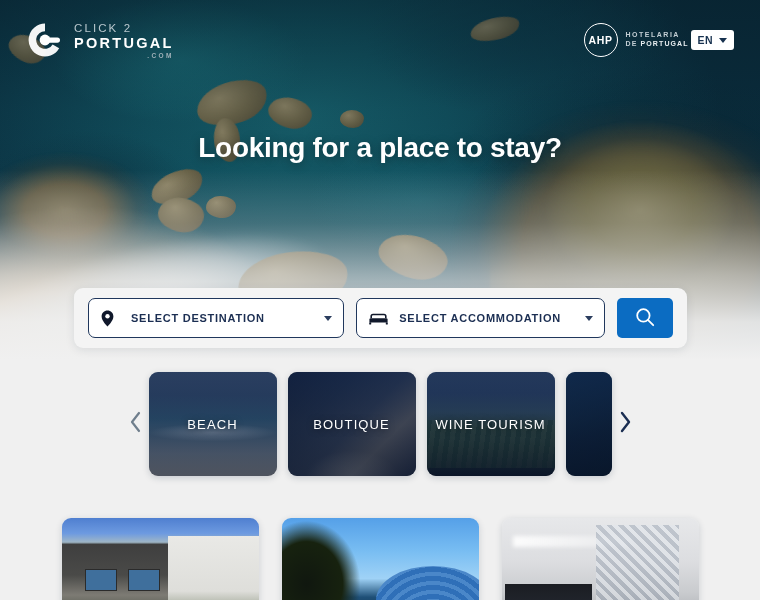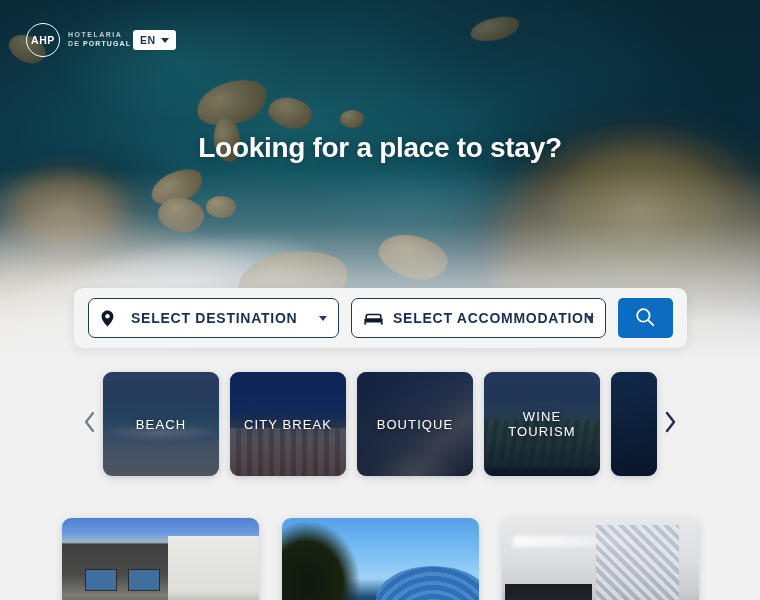--- a/index.html
+++ b/index.html
@@ -180,21 +180,21 @@
   }
   .sfield {
     height: 40px; background: #ffffff; border: 1.3px solid #20375c;
     border-radius: 7px; display: flex; align-items: center; padding: 0 12px;
     cursor: pointer; position: relative;
   }
   .sfield.dest { width: 263px; }
   .sfield.acc  { width: 255px; }
   .sfield-icon { width: 20px; display: flex; align-items: center; justify-content: flex-start; }
   .sfield-label {
-    font-size: 14px; font-weight: 700; color: #1b2e52; letter-spacing: .75px;
+    font-size: 11px; font-weight: 700; color: #1b2e52; letter-spacing: .75px;
     margin-left: 10px; white-space: nowrap;
   }
   .sfield-caret {
     position: absolute; right: 11px; width: 0; height: 0;
     border-left: 4.5px solid transparent; border-right: 4.5px solid transparent;
     border-top: 5.5px solid #2b3d5e;
   }
   .search-btn {
     width: 58px; height: 40px; background: #0b6cc2; border-radius: 5px;
     display: flex; align-items: center; justify-content: center; cursor: pointer; border: none;
@@ -204,21 +204,21 @@
   .cats {
     position: absolute; top: 372px; left: 0; width: 760px; height: 104px; z-index: 12;
     display: flex; align-items: center; justify-content: center;
   }
   .cat-arrow {
     width: 26px; height: 40px; display: flex; align-items: center; justify-content: center;
     cursor: pointer; flex: none;
   }
   .cat-track { display: flex; gap: 11px; }
   .cat-card {
-    width: 116px; height: 104px; border-radius: 9px; position: relative;
+    width: 128px; height: 104px; border-radius: 9px; position: relative;
     overflow: hidden; cursor: pointer;
     box-shadow: 0 2px 7px rgba(20,40,60,.18);
   }
   .cat-card.partial { width: 46px; }
   .cat-img { position: absolute; inset: 0; }
   .cat-overlay {
     position: absolute; inset: 0;
     background: linear-gradient(180deg, rgba(12,32,72,.62) 0%, rgba(10,26,60,.48) 50%, rgba(8,20,46,.60) 100%);
   }
   .cat-label {
@@ -331,20 +331,34 @@
       <div class="rock r9"></div>
       <div class="rock r10"></div>
       <div class="rock r11"></div>
       <div class="hero-vignette"></div>
       <div class="hero-fade"></div>
     </div>
   </div>
 
   <div class="topbar">
 
+    <div class="brand">
+      <div class="brand-mark">
+        <svg width="38" height="38" viewBox="0 0 38 38">
+          <path d="M19 2.6 A16.4 16.4 0 1 0 33.2 27.2 L26.6 23.4 A8.8 8.8 0 1 1 19 10.2 Z" fill="#ffffff" opacity="0.95"></path>
+          <circle cx="19" cy="19" r="5.4" fill="#ffffff"></circle>
+          <rect x="19" y="16.4" width="15" height="5.4" rx="2.7" fill="#ffffff"></rect>
+        </svg>
+      </div>
+      <div class="brand-text">
+        <div class="brand-l1">CLICK 2</div>
+        <div class="brand-l2">PORTUGAL</div>
+        <div class="brand-l3">.COM</div>
+      </div>
+    </div>
 
     <div class="top-right">
 
       <div class="ahp">
         <div class="ahp-circle">
           <span class="ahp-initials">AHP</span>
         </div>
         <div class="ahp-words">
           <div class="ahp-w1">HOTELARIA</div>
           <div class="ahp-w2"><span>DE </span><b>PORTUGAL</b></div>
@@ -412,25 +426,20 @@
     </div>
 
     <div class="cat-track">
 
       <div class="cat-card">
         <div class="cat-img img-beach"></div>
         <div class="cat-overlay"></div>
         <div class="cat-label">BEACH</div>
       </div>
 
-      <div class="cat-card">
-        <div class="cat-img img-city"></div>
-        <div class="cat-overlay"></div>
-        <div class="cat-label">CITY BREAK</div>
-      </div>
 
       <div class="cat-card">
         <div class="cat-img img-boutique"></div>
         <div class="cat-overlay"></div>
         <div class="cat-label">BOUTIQUE</div>
       </div>
 
       <div class="cat-card">
         <div class="cat-img img-wine"></div>
         <div class="cat-overlay"></div>

